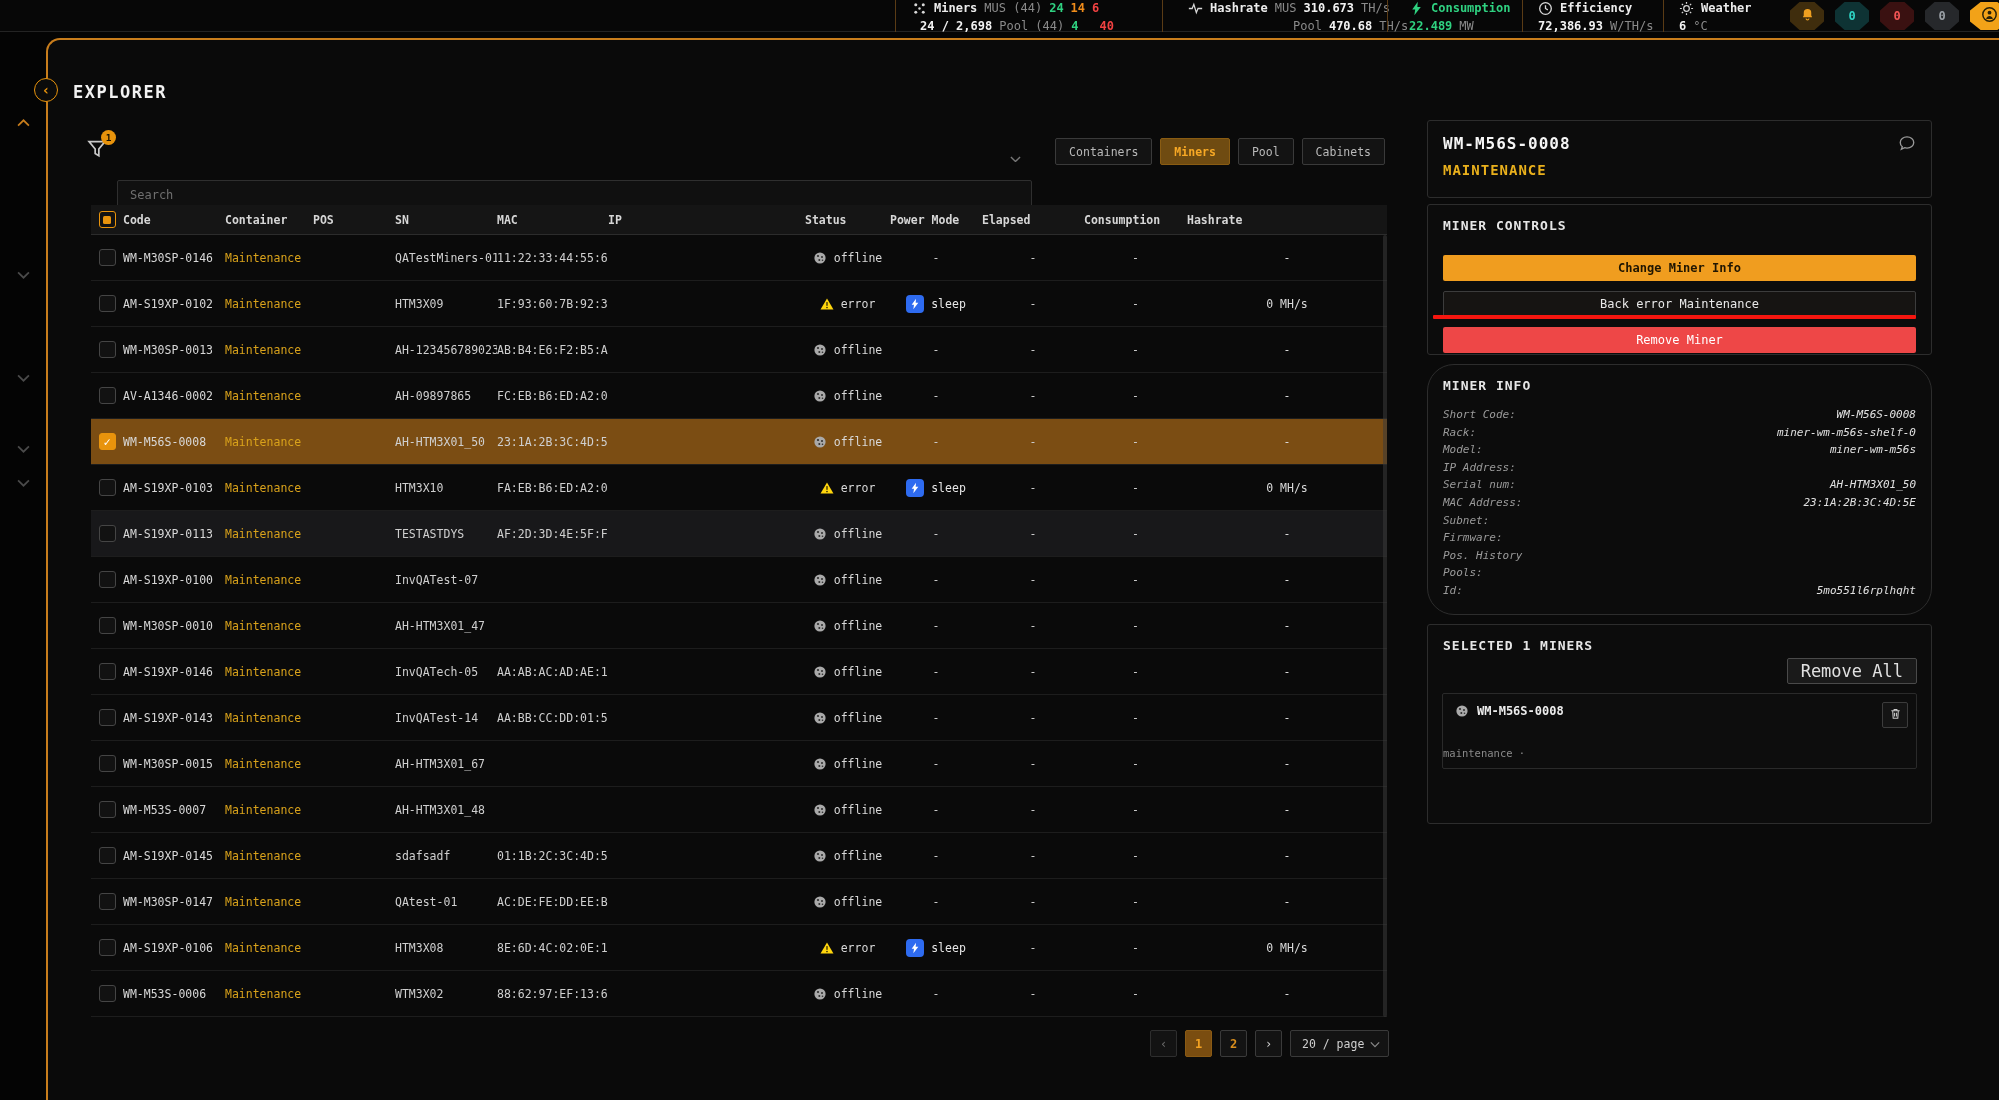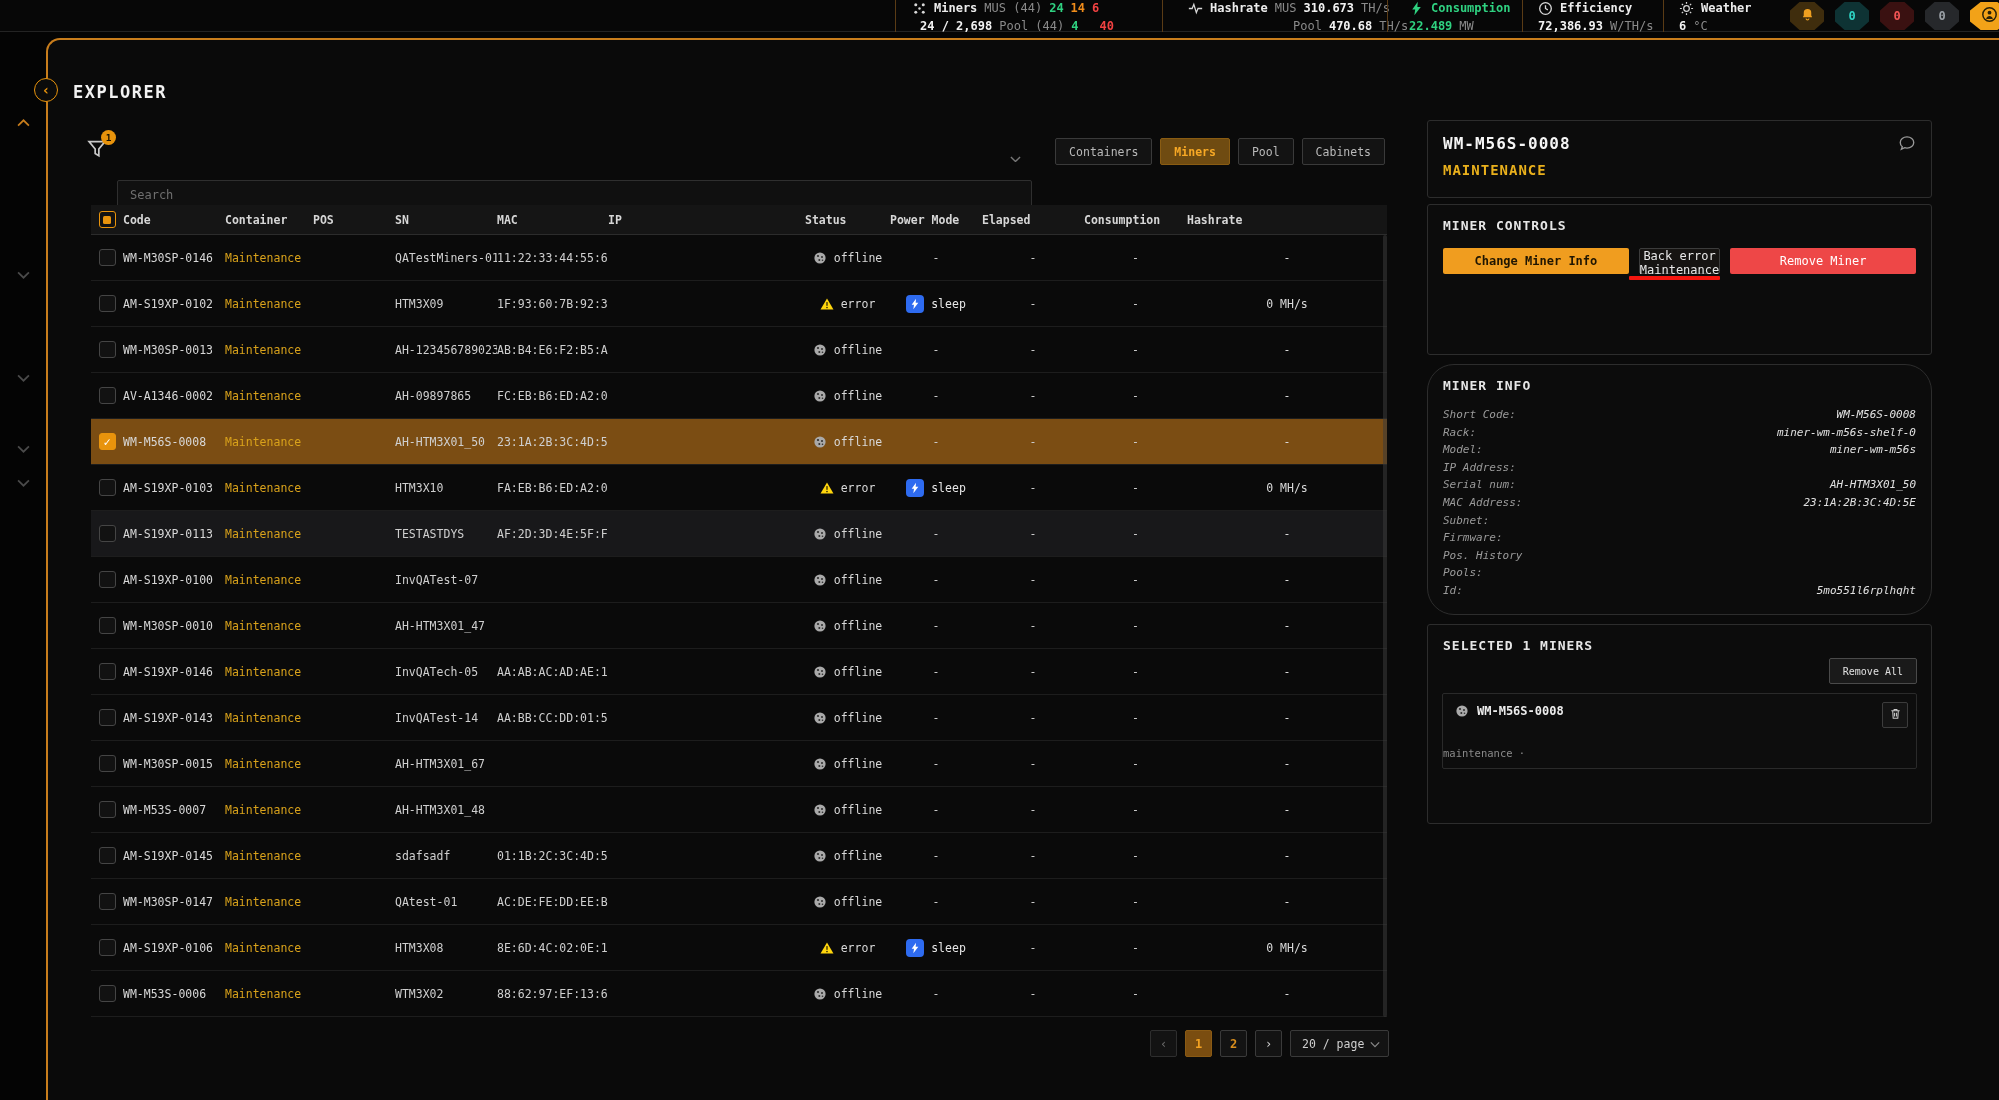--- a/index.html
+++ b/index.html
@@ -105,34 +105,34 @@
   .pg-size svg{position:absolute;right:8px;top:10px;width:10px;height:7px;}
 
   
   .card{position:absolute;left:1379px;width:505px;background:#0c0c0c;border:1px solid #2d2d2d;border-radius:3px;padding:13px 15px;}
   .card-detail-header{top:80px;height:78px;}
   .detail-title{font-size:16px;font-weight:bold;letter-spacing:1px;color:#f5f5f5;}
   .detail-status{margin-top:9px;font-size:14px;font-weight:bold;letter-spacing:1px;color:#e9b01c;}
   .chat-btn{position:absolute;right:14px;top:13px;width:20px;height:20px;background:none;border:none;cursor:pointer;}
   .card-title{font-size:13px;font-weight:bold;letter-spacing:1px;color:#e6e6e6;}
   .card-controls{top:164px;height:151px;}
-  .ctl-buttons{margin-top:15px;display:flex;gap:10px;}
+  .ctl-buttons{margin-top:22px;display:flex;flex-direction:column;gap:10px;}
   .ctl-btn{height:26px;width:100%;border-radius:2px;font-family:inherit;font-size:12px;cursor:pointer;border:none;}
   .btn-change{background:#f09d1f;color:#201602;font-weight:bold;}
   .btn-back-wrap{position:relative;}
   .btn-back{background:#161412;border:1px solid #3c3c3c;color:#e8e8e8;}
   .red-line{position:absolute;left:-10px;right:0;bottom:-2px;height:4px;background:var(--red-line);border-radius:1px;z-index:2;}
   .btn-remove{background:var(--remove-red);color:#fff;}
   .card-info{top:324px;height:251px;border-radius:27px;}
   .info-fields{margin-top:13px;font-style:italic;}
   .info-row{display:flex;justify-content:space-between;font-size:11px;line-height:17.6px;}
   .info-label{color:#9a9a9a;}
   .info-value{color:#e0e0e0;}
   .card-selected{top:584px;height:200px;}
-  .removeall-btn{position:absolute;right:14px;top:33px;height:26px;padding:0 13px;background:#1a1a1a;border:1px solid #4a4a4a;border-radius:2px;color:#e0e0e0;font-family:inherit;font-size:10px;cursor:pointer;}
+  .removeall-btn{position:absolute;right:14px;top:33px;height:26px;padding:0 13px;background:#1a1a1a;border:1px solid #4a4a4a;border-radius:2px;color:#e0e0e0;font-family:inherit;font-size:17px;cursor:pointer;}
   .sel-item{position:absolute;left:14px;right:14px;top:68px;height:76px;border:1px solid #2a2a2a;border-radius:2px;background:#0d0d0d;padding:10px 10px 8px 12px;}
   .sel-item-row{display:flex;align-items:center;gap:8px;font-size:12px;font-weight:bold;color:#ededed;}
   .sel-trash{position:absolute;right:8px;top:8px;width:26px;height:26px;background:#141414;border:1px solid #3c3c3c;border-radius:2px;display:flex;align-items:center;justify-content:center;cursor:pointer;}
   .sel-note{position:absolute;left:0;bottom:9px;font-size:10.5px;color:#8a8a8a;text-align:center;}
 </style>
 </head>
 <body>
 
 <div class="screen">
 

